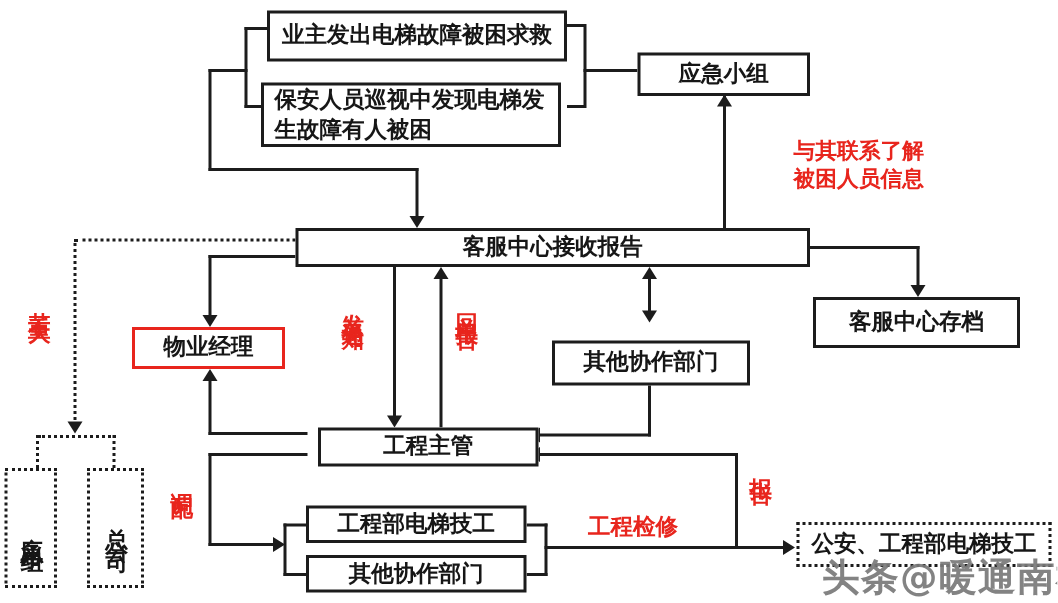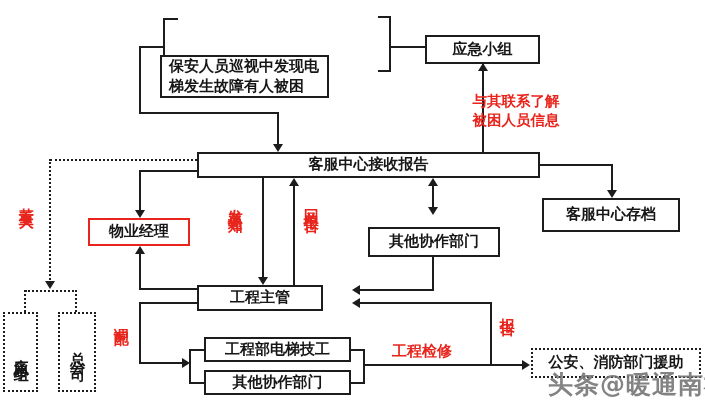--- a/index.html
+++ b/index.html
@@ -94,50 +94,51 @@
   <div class="ln" style="left:358px;top:302px;width:134px;height:2px;"></div>
   <div class="arr arr-l" style="left:352px;top:298px;"></div>
 
   <div class="dln-h" style="left:50px;top:159px;width:147px;height:0;"></div>
   <div class="dln-v" style="left:49px;top:159px;width:0;height:124px;"></div>
   <div class="arr arr-d" style="left:45px;top:281px;"></div>
   <div class="dln-h" style="left:25px;top:290px;width:52px;height:0;"></div>
   <div class="dln-v" style="left:24px;top:290px;width:0;height:22px;"></div>
   <div class="dln-v" style="left:75px;top:290px;width:0;height:22px;"></div>
 
+  <div class="box" style="left:178px;top:7px;width:200px;height:34px;">业主发出电梯故障被困求救</div>
 
-  <div class="box left" style="left:160px;top:55px;width:169px;height:43px;">保安人员巡视中发现电梯发生故障有人被困</div>
+  <div class="box left" style="left:174px;top:55px;width:200px;height:43px;">保安人员巡视中发现电梯发生故障有人被困</div>
 
   <div class="box" style="left:425px;top:35px;width:115px;height:29px;">应急小组</div>
 
   <div class="box" style="left:197px;top:152px;width:343px;height:26px;">客服中心接收报告</div>
 
   <div class="box" style="left:542px;top:198px;width:138px;height:34px;">客服中心存档</div>
 
   <div class="box redbox" style="left:88px;top:218px;width:102px;height:28px;">物业经理</div>
 
   <div class="box" style="left:368px;top:215px;width:132px;height:30px;margin-top:12px;">其他协作部门</div>
 
-  <div class="box" style="left:197px;top:285px;width:126px;height:26px;">工程主管</div>
+  <div class="box" style="left:212px;top:285px;width:147px;height:26px;">工程主管</div>
 
   <div class="box" style="left:204px;top:337px;width:147px;height:25px;">工程部电梯技工</div>
 
   <div class="box" style="left:204px;top:370px;width:147px;height:25px;">其他协作部门</div>
 
   <div class="box dotted" style="left:3px;top:312px;width:35px;height:80px;">
     <span class="vtext">应急小组</span>
   </div>
 
   <div class="box dotted" style="left:58px;top:312px;width:38px;height:80px;">
     <span class="vtext" style="letter-spacing:8px;">总公司</span>
   </div>
 
-  <div class="box dotted" style="left:531px;top:348px;width:170px;height:30px;">公安、消防部门援助</div>
+  <div class="box dotted" style="left:531px;top:348px;width:170px;height:30px;">公安、工程部电梯技工</div>
 
-  <div class="lbl" style="left:466px;top:92px;width:100px;font-size:14.5px;text-align:center;">与其联系了解被困人员信息</div>
+  <div class="lbl" style="left:516px;top:92px;width:100px;font-size:14.5px;text-align:right;">与其联系了解被困人员信息</div>
 
   <div class="lbl vtext" style="left:16px;top:196px;">若重大</div>
 
   <div class="lbl vtext" style="left:225px;top:197px;">发单通知</div>
 
   <div class="lbl vtext" style="left:301px;top:197px;">回单报告</div>
 
   <div class="lbl vtext" style="left:111px;top:316px;">调配</div>
 
   <div class="lbl" style="left:392px;top:342px;">工程检修</div>

